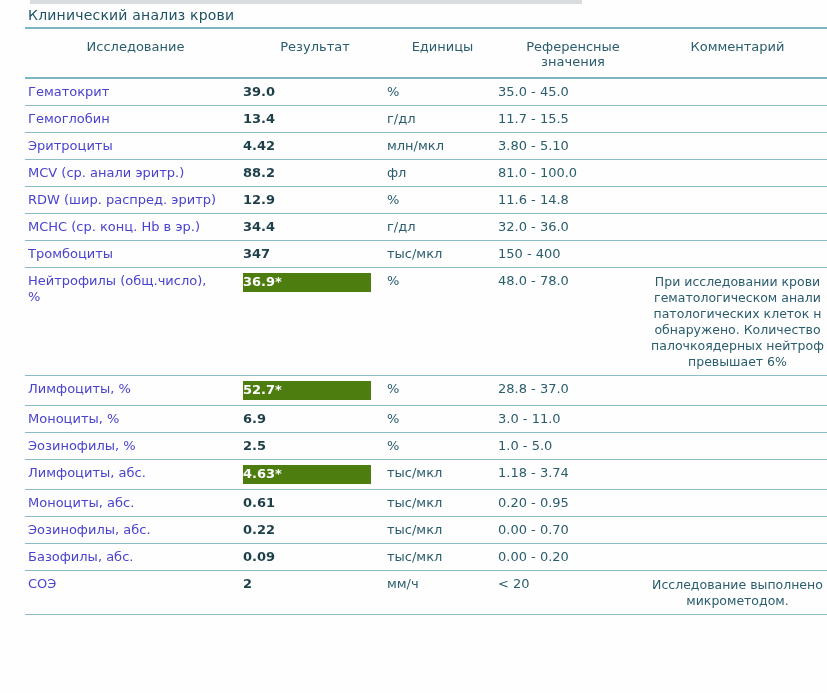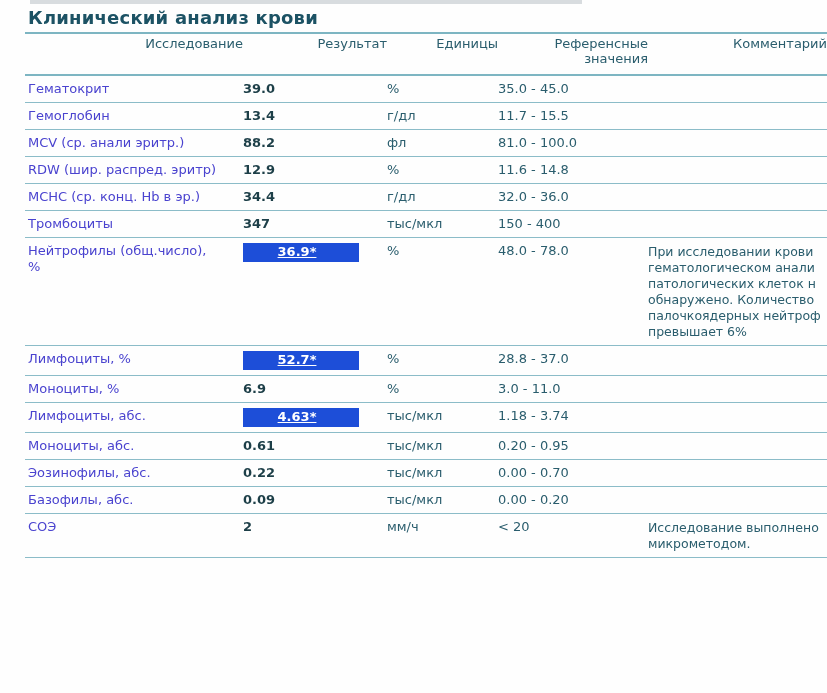--- a/index.html
+++ b/index.html
@@ -10,60 +10,59 @@
     overflow:hidden;
     font-family:"DejaVu Sans","Liberation Sans",sans-serif;
     font-size:13px;
   }
   .scroll-artifact {
     position:absolute; top:0; left:30px; width:552px; height:4px;
     background:#d8dcdf;
   }
   .content { position:absolute; top:5px; left:25px; width:802px; }
   .report-title {
-    font-size:18px; font-weight:bold; color:#1c5264;
+    font-size:14px; font-weight:normal; color:#1c5264;
     padding:2px 12px 4px 3px;
     border-bottom:2px solid #7db5c2;
     letter-spacing:0.2px;
   }
   table.results {
     border-collapse:collapse; table-layout:fixed;
     width:802px;
   }
   th {
     color:#2a5d6d; font-weight:normal; font-size:13px;
-    text-align:right; vertical-align:top;
-    padding:2px 0 8px 0;
+    text-align:center; vertical-align:top;
+    padding:10px 0 8px 0;
     line-height:15px;
     white-space:pre-line;
     border-bottom:2px solid #7db5c2;
   }
   th.first { padding-left:3px; }
   td {
     vertical-align:top;
     border-bottom:1.5px solid #8bbcc8;
     padding:5px 0 5px 0;
     overflow:hidden;
   }
   td.name {
     color:#4a43cf; padding-left:3px;
     line-height:16px; white-space:pre-line;margin-left:44px;
   }
   td.result { color:#1d3f48; font-weight:bold; }
-  td.result .val { display:inline-block;text-align:center; }
+  td.result .val { display:inline-block; }
   td.result .val.flagged {
-    background:#1d4ed8; color:#ffffff;
-    width:108px; padding:1px 8px 2px 4px; margin-left:-4px;
+    background:#4d7c0f; color:#ffffff;
+    width:108px; padding:1px 20px 2px 4px; margin-left:-4px;
     line-height:16px;
-    text-decoration:underline;
   }
   td.units, td.ref { color:#2a5d6d; }
   td.comment {
     color:#2a5d6d; font-size:12.5px; line-height:16px;
-    white-space:pre; padding-top:6px;
+    white-space:pre; padding-top:6px;text-align:center;
   }
 </style>
 </head>
 <body>
 
 <div class="page">
   <div class="scroll-artifact"></div>
   <div class="content">
     <div class="report-title">Клинический анализ крови</div>
 
@@ -95,20 +94,27 @@
   </tr>
 
   <tr>
     <td class="name">Гемоглобин</td>
     <td class="result"><span class="val">13.4</span></td>
     <td class="units">г/дл</td>
     <td class="ref">11.7 - 15.5</td>
     <td class="comment"></td>
   </tr>
 
+  <tr>
+    <td class="name">Эритроциты</td>
+    <td class="result"><span class="val">4.42</span></td>
+    <td class="units">млн/мкл</td>
+    <td class="ref">3.80 - 5.10</td>
+    <td class="comment"></td>
+  </tr>
 
   <tr>
     <td class="name">MCV (ср. анали эритр.)</td>
     <td class="result"><span class="val">88.2</span></td>
     <td class="units">фл</td>
     <td class="ref">81.0 - 100.0</td>
     <td class="comment"></td>
   </tr>
 
   <tr>
@@ -160,20 +166,27 @@
   </tr>
 
   <tr>
     <td class="name">Моноциты, %</td>
     <td class="result"><span class="val">6.9</span></td>
     <td class="units">%</td>
     <td class="ref">3.0 - 11.0</td>
     <td class="comment"></td>
   </tr>
 
+  <tr>
+    <td class="name">Эозинофилы, %</td>
+    <td class="result"><span class="val">2.5</span></td>
+    <td class="units">%</td>
+    <td class="ref">1.0 - 5.0</td>
+    <td class="comment"></td>
+  </tr>
 
 
 
   <tr>
     <td class="name">Лимфоциты, абс.</td>
     <td class="result"><span class="val flagged">4.63*</span></td>
     <td class="units">тыс/мкл</td>
     <td class="ref">1.18 - 3.74</td>
     <td class="comment"></td>
   </tr>

